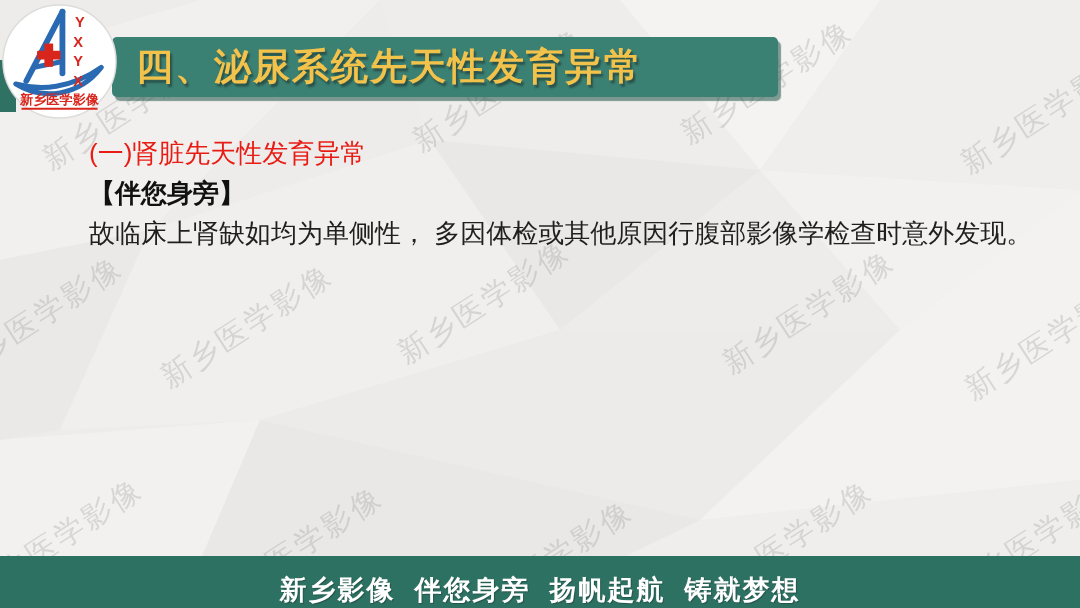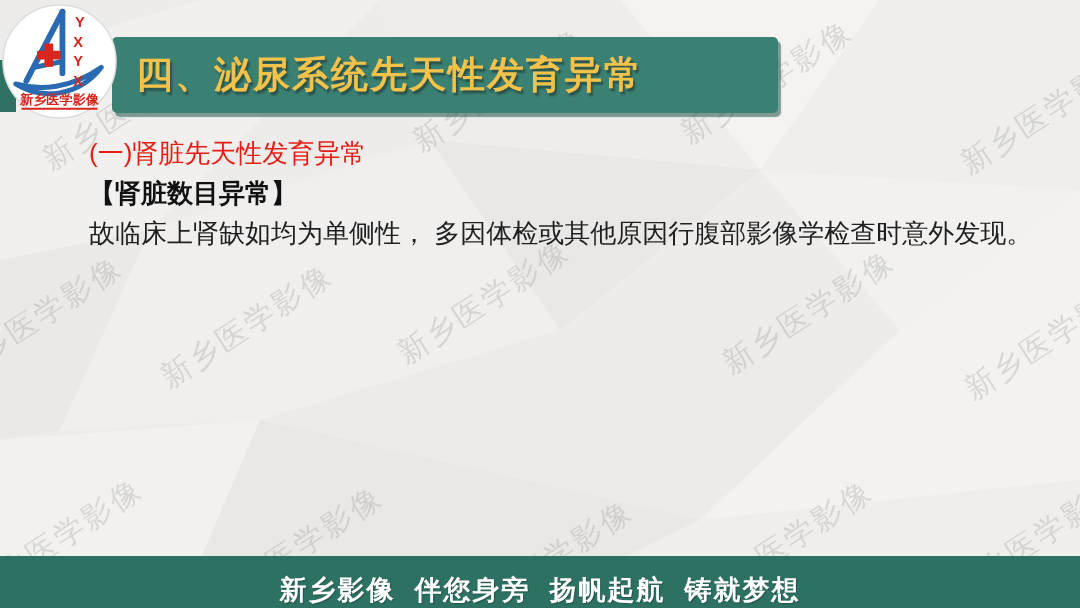--- a/index.html
+++ b/index.html
@@ -21,21 +21,21 @@
     color:#8f8f8f;
     opacity:.27;
     transform:rotate(-33deg);
   }
   .banner-tail{
     position:absolute;left:0;top:60px;width:16px;height:52px;
     background:#2f7264;z-index:2;
   }
   .title-banner{
     position:absolute;left:112px;top:37px;
-    width:666px;height:76px;
+    width:666px;height:60px;
     background:#3a8173;
     border-radius:5px;
     box-shadow:3px 4px 1px rgba(30,80,68,.55);
     display:flex;align-items:center;
     z-index:3;
   }
   .slide-title{
     padding-left:24px;
     font-size:37px;
     font-weight:800;
@@ -143,21 +143,21 @@
         <text x="79" y="85">X</text>
       </g>
 
       <text x="60" y="104" text-anchor="middle" font-size="13.5" font-weight="bold" fill="#d9261c">新乡医学影像</text>
       <line x1="21" y1="108.5" x2="99" y2="108.5" stroke="#d9261c" stroke-width="2"></line>
     </svg>
   </div>
 
   <div class="body-text">
       <p class="para"><span class="seg-rb">(一)肾脏先天性发育异常</span></p>
-      <p class="para"><span class="seg-b">【肾脏数目异常】</span></p>
+      <p class="para"><span class="seg-b">【伴您身旁】</span></p>
       <p class="para"><span class="seg-n">故临床上肾缺如均为单侧性， 多因体检或其他原因行腹部影像学检查时意外发现。</span></p>
     </div>
 
   <div class="footer-bar">
     <div class="footer-slogan">新乡影像  伴您身旁  扬帆起航  铸就梦想</div>
   </div>
 
 </div>
 
 </body></html>

